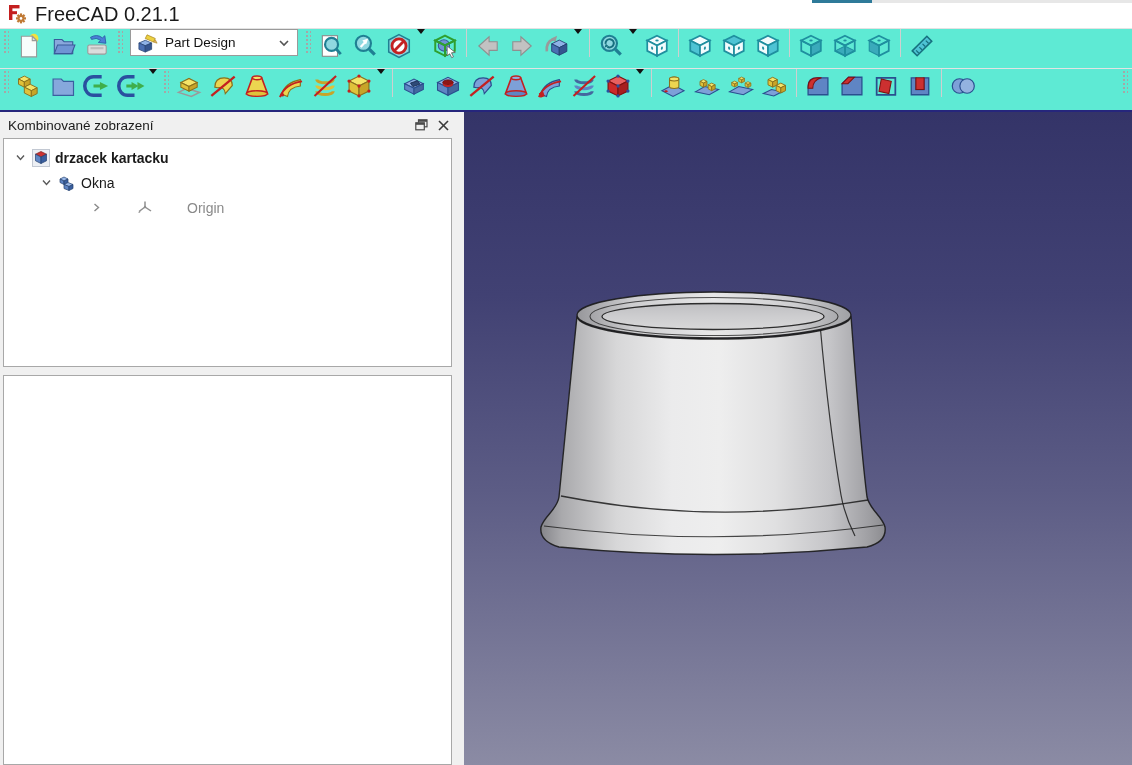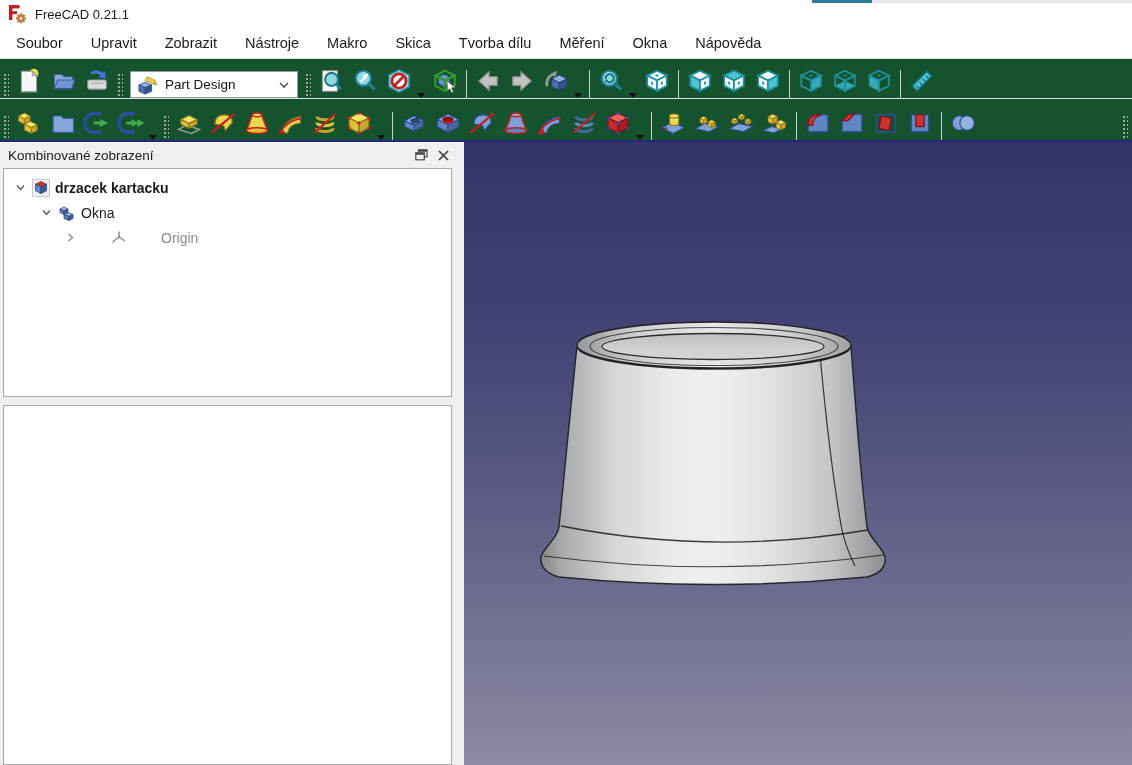--- a/index.html
+++ b/index.html
@@ -2,30 +2,30 @@
 <html><head>
 <meta charset="utf-8">
 <style>
   * { box-sizing: border-box; margin: 0; padding: 0; }
   html,body { width:1132px; height:765px; overflow:hidden; }
   body { font-family:"Liberation Sans", sans-serif; background:#fff; position:relative; }
   .window { width:1132px; height:765px; display:flex; flex-direction:column; background:#fff; }
 
   
   .titlebar { height:28px; display:flex; align-items:center; padding-left:7px; background:#fff; position:relative; }
-  .titlebar .apptitle { font-size:13px; color:#1a1a1a; margin-left:8px; }
+  .titlebar .apptitle { font-size:20px; color:#1a1a1a; margin-left:8px; }
   .top-accent { position:absolute; top:0; left:812px; width:60px; height:3px; background:#2e7a99; }
   .top-strip { position:absolute; top:0; left:872px; width:260px; height:3px; background:#e7e7e7; }
 
   
   .menubar { height:30px; display:flex; align-items:center; background:#fff; padding-left:2px; }
   .menu-item { padding:5px 14px; font-size:14.5px; color:#1a1a1a; cursor:default; }
 
   
-  .toolbar { background:#14532d; display:flex; align-items:flex-end; border-top:1px solid #e3e3e3; }
+  .toolbar { background:#5eead4; display:flex; align-items:flex-start; border-top:1px solid #e3e3e3; }
   .toolbar.row1 { height:40px; }
   .toolbar.row2 { height:42px; }
   .grip { width:7px; height:26px; margin:0 3px 0 2px;
           background-image:radial-gradient(circle,#a6a6a6 1px, transparent 1.2px);
           background-size:4px 4px; background-position:1px 1px; }
   .tsep { width:1px; height:28px; background:#cfcfcf; margin:0 4px; }
   .tbtn { width:34px; height:34px; display:flex; align-items:center; justify-content:center; }
   .tbtn svg { display:block; }
   .dd { width:0; height:0; border-left:4px solid transparent; border-right:4px solid transparent;
         border-top:5px solid #111; margin:0 3px 0 1px; }
@@ -46,21 +46,21 @@
   .tab { font-size:12px; color:#1a1a1a; padding:4px 16px 5px 16px; border:1px solid #b4b4b4; border-bottom:none; }
   .tab.active { background:#fff; position:relative; z-index:2; padding:5px 16px 6px 16px; }
   .tab.inactive { background:#ececec; margin-left:1px; }
 
   .treebox { margin:0 8px 0 3px; height:229px; background:#fff; border:1px solid #a8a8a8; overflow:hidden; }
   .trow { height:25px; display:flex; align-items:center; font-size:14px; color:#1a1a1a; }
   .trow .chev { width:12px; display:flex; justify-content:center; }
   .trow .ticon { margin:0 5px 0 6px; display:flex; }
   .lvl0 { padding-left:10px; }
   .lvl1 { padding-left:36px; }
-  .lvl2 { padding-left:60px;gap:28px; }
+  .lvl2 { padding-left:86px;gap:28px; }
   .t-bold { font-weight:bold; }
   .t-dim { color:#8a8a8a; }
 
   .hsplit { height:8px; }
 
   .propbox { margin:0 8px 0 3px; flex:1; background:#fff; border:1px solid #a8a8a8;
              display:flex; flex-direction:column; }
   .prophead { height:34px; display:flex; align-items:center; border-bottom:1px solid #dcdcdc; }
   .prophead .col1 { width:130px; padding-left:10px; font-size:13.5px; color:#1a1a1a;
                     border-right:1px solid #dcdcdc; height:100%; display:flex; align-items:center; }
@@ -89,32 +89,20 @@
         <rect x="-1.1" y="-5" width="2.2" height="10" fill="#c07a35" transform="rotate(135)"></rect>
         <circle r="3.3" fill="#c07a35"></circle>
         <circle r="1.3" fill="#fff"></circle>
       </g>
     </svg>
     <span class="apptitle">FreeCAD 0.21.1</span>
     <div class="top-accent"></div>
     <div class="top-strip"></div>
   </div>
 
-  <div class="menubar">
-    <span class="menu-item">Soubor</span>
-    <span class="menu-item">Upravit</span>
-    <span class="menu-item">Zobrazit</span>
-    <span class="menu-item">Nástroje</span>
-    <span class="menu-item">Makro</span>
-    <span class="menu-item">Skica</span>
-    <span class="menu-item">Tvorba dílu</span>
-    <span class="menu-item">Měření</span>
-    <span class="menu-item">Okna</span>
-    <span class="menu-item">Nápověda</span>
-  </div>
 
   <div class="toolbar row1">
     <div class="grip"></div>
 
     <div class="tbtn">
       <svg width="26" height="26" viewBox="0 0 24 24">
         <circle cx="16.5" cy="5" r="4.2" fill="#f4e13c"></circle>
         <path d="M5 3h10l4 4v15H5z" fill="#fdfdfd" fill-opacity="0.96" stroke="#9a9a9a"></path>
         <path d="M15 3l4 4h-4z" fill="#e2e2e2" stroke="#9a9a9a"></path>
       </svg>

